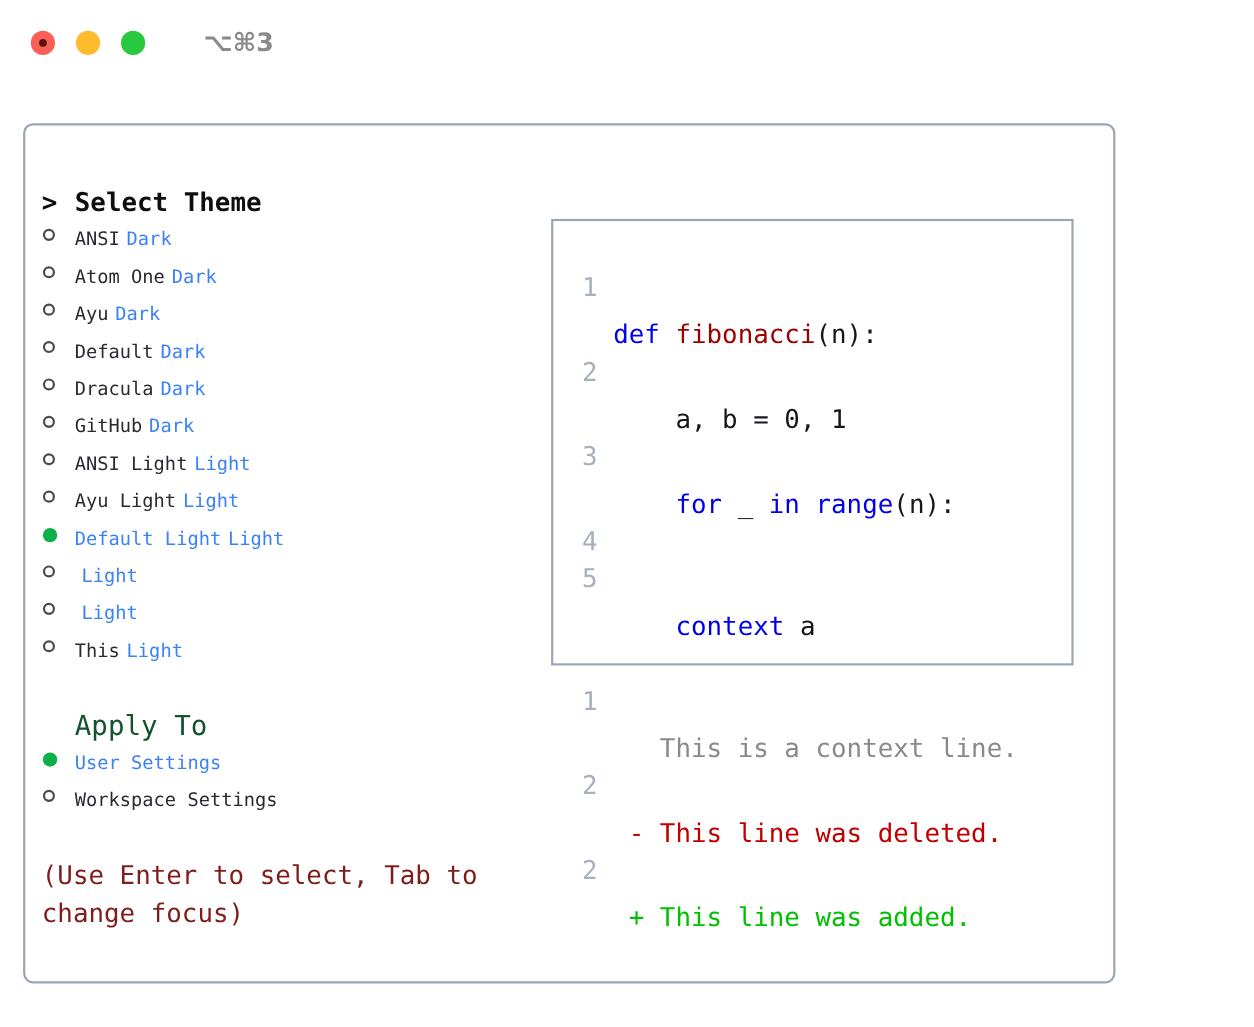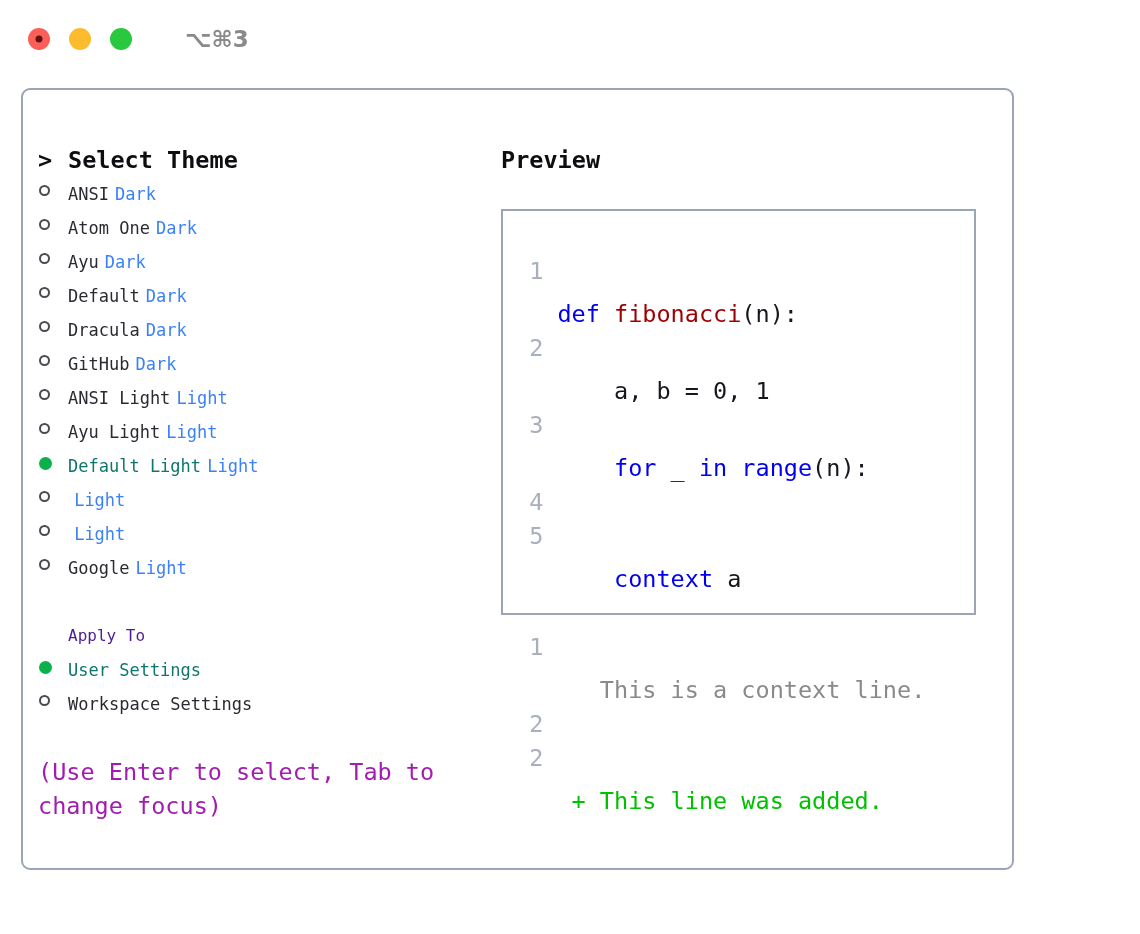--- a/index.html
+++ b/index.html
@@ -63,21 +63,21 @@
     color: #8a8a8a;
     letter-spacing: 0px;
     font-family: "DejaVu Sans", "Liberation Sans", sans-serif;
     white-space: pre;
   }
 
   
   #panel {
     position: absolute;
     left: 21px;
-    top: 88px;
+    top: 112px;
     width: 993px;
     height: 782px;
     border: 2px solid #9AA5B5;
     border-radius: 9px;
     box-sizing: border-box;
     background: #ffffff;
   }
 
   
   #theme-column {
@@ -129,37 +129,37 @@
     position: absolute;
     left: 1px;
     top: -15px;
     width: 13px;
     height: 13px;
     background: #0BB04B;
     border-radius: 50%;
     box-sizing: border-box;
   }
   .opt-name  { color: #2A2A32; }
-  .opt-name.selected { color: #0f766e; }
+  .opt-name.selected { color: #3b82f6; }
   .opt-tag   { color: #3b82f6; margin-left: 0.6ch; }
 
   #apply-section { margin-top: 34px; }
   #apply-heading {
-    font-size: 16px;
-    color: #4c1d95;
+    font-size: 25px;
+    color: #14532d;
     line-height: 34px;
     padding-left: 30px;
     white-space: pre;
   }
 
   #hint-text {
     margin-top: 34px;
     font-size: 23.5px;
     line-height: 34px;
-    color: #a21caf;
+    color: #7f1d1d;
     width: 400px;
     white-space: pre-wrap;
   }
 
   
   #preview-column {
     position: absolute;
     left: 478px;
     top: 53px;
     width: 500px;
@@ -235,45 +235,44 @@
           <div class="opt-row"><span class="bullet bullet-hollow"></span><span class="opt-name">Atom One</span><span class="opt-tag">Dark</span></div>
           <div class="opt-row"><span class="bullet bullet-hollow"></span><span class="opt-name">Ayu</span><span class="opt-tag">Dark</span></div>
           <div class="opt-row"><span class="bullet bullet-hollow"></span><span class="opt-name">Default</span><span class="opt-tag">Dark</span></div>
           <div class="opt-row"><span class="bullet bullet-hollow"></span><span class="opt-name">Dracula</span><span class="opt-tag">Dark</span></div>
           <div class="opt-row"><span class="bullet bullet-hollow"></span><span class="opt-name">GitHub</span><span class="opt-tag">Dark</span></div>
           <div class="opt-row"><span class="bullet bullet-hollow"></span><span class="opt-name">ANSI Light</span><span class="opt-tag">Light</span></div>
           <div class="opt-row"><span class="bullet bullet-hollow"></span><span class="opt-name">Ayu Light</span><span class="opt-tag">Light</span></div>
           <div class="opt-row"><span class="bullet bullet-filled"></span><span class="opt-name selected">Default Light</span><span class="opt-tag">Light</span></div>
           <div class="opt-row"><span class="bullet bullet-hollow"></span><span class="opt-tag">Light</span></div>
           <div class="opt-row"><span class="bullet bullet-hollow"></span><span class="opt-tag">Light</span></div>
-          <div class="opt-row"><span class="bullet bullet-hollow"></span><span class="opt-name">Google</span><span class="opt-tag">Light</span></div>
+          <div class="opt-row"><span class="bullet bullet-hollow"></span><span class="opt-name">This</span><span class="opt-tag">Light</span></div>
         </div>
 
       <div id="apply-section">
         <div id="apply-heading">Apply To</div>
         <div id="apply-list">
             <div class="opt-row"><span class="bullet bullet-filled"></span><span class="opt-name selected">User Settings</span></div>
             <div class="opt-row"><span class="bullet bullet-hollow"></span><span class="opt-name">Workspace Settings</span></div>
           </div>
       </div>
 
       <div id="hint-text">(Use Enter to select, Tab to change focus)</div>
     </div>
 
     <div id="preview-column">
-      <div id="preview-title">Preview</div>
       <div id="preview-box">
         <div id="code-area">
             <div class="code-line"><span class="lineno">1</span><span class="code-text"><span class="tok-kw">def </span><span class="tok-fn">fibonacci</span><span class="tok-plain">(n):</span></span></div>
             <div class="code-line"><span class="lineno">2</span><span class="code-text"><span class="tok-plain">    a, b = 0, 1</span></span></div>
             <div class="code-line"><span class="lineno">3</span><span class="code-text"><span class="tok-plain">    </span><span class="tok-kw">for </span><span class="tok-plain">_ </span><span class="tok-kw">in </span><span class="tok-kw">range</span><span class="tok-plain">(n):</span></span></div>
             <div class="code-line"><span class="lineno">4</span></div>
             <div class="code-line"><span class="lineno">5</span><span class="code-text"><span class="tok-plain">    </span><span class="tok-kw">context </span><span class="tok-plain">a</span></span></div>
             <div class="blank-line"></div>
             <div class="code-line"><span class="lineno">1</span><span class="code-text diff-ctx">   This is a context line.</span></div>
-            <div class="code-line"><span class="lineno">2</span></div>
+            <div class="code-line"><span class="lineno">2</span><span class="code-text diff-del"> - This line was deleted.</span></div>
             <div class="code-line"><span class="lineno">2</span><span class="code-text diff-add"> + This line was added.</span></div>
           </div>
       </div>
     </div>
 
   </div>
 </div>
 
 </body></html>

